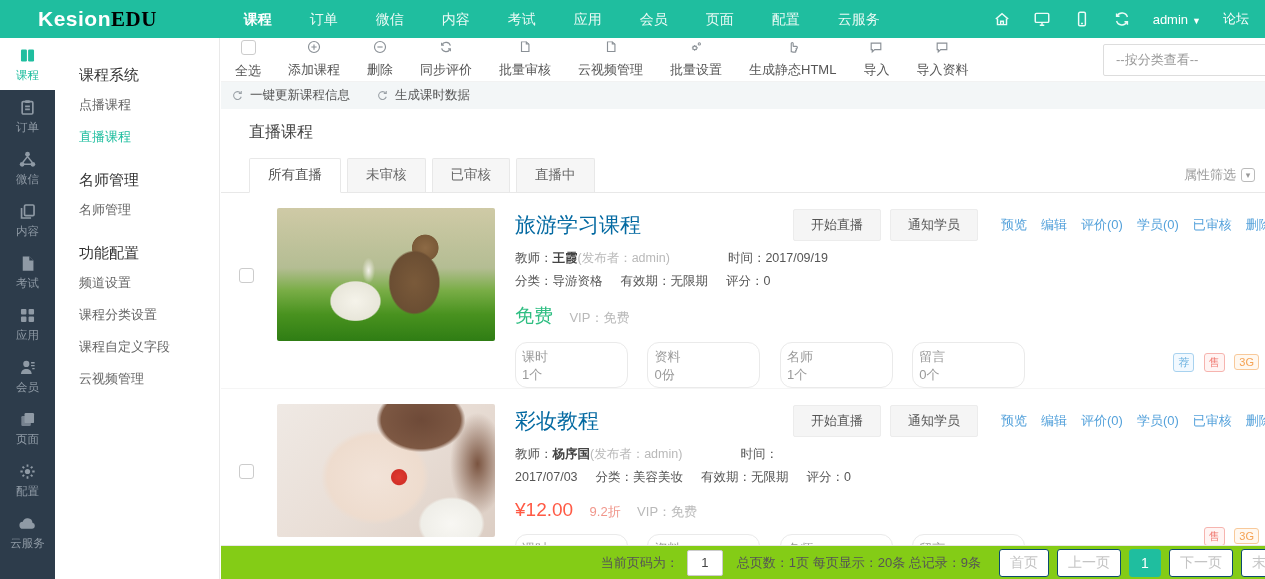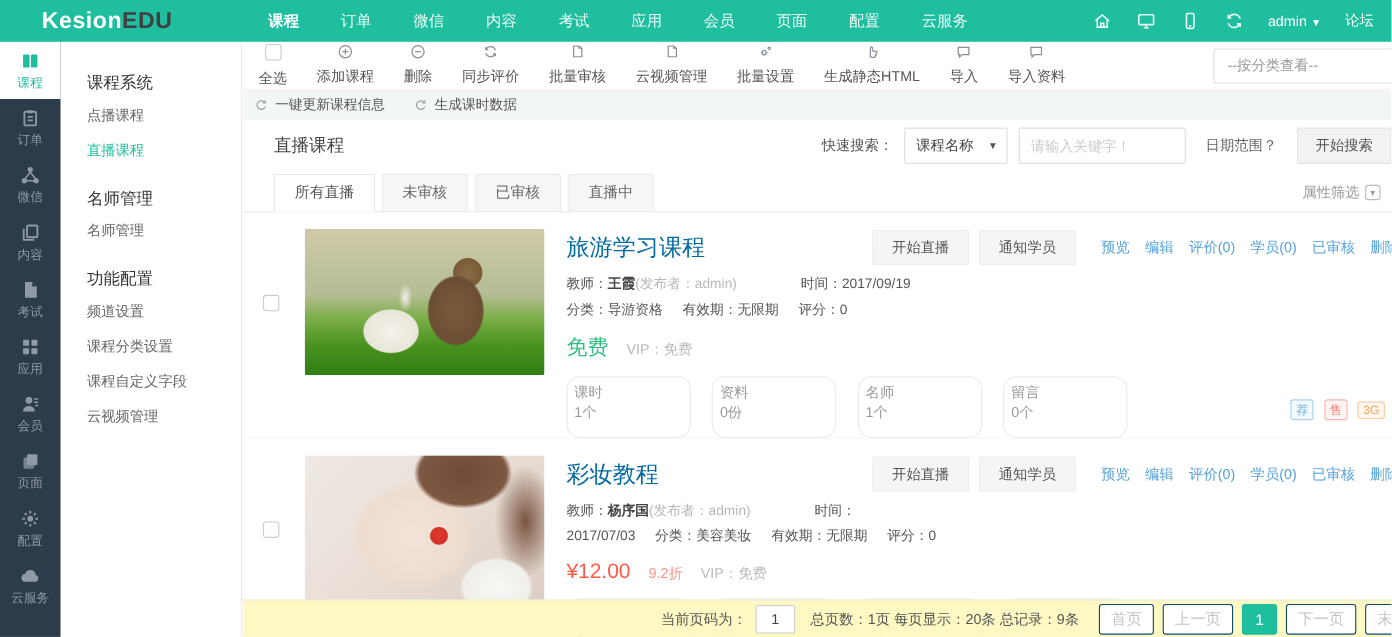--- a/index.html
+++ b/index.html
@@ -1,21 +1,21 @@
 <!DOCTYPE html>
 <html><head>
 <meta charset="utf-8">
 <style>
   * { margin:0; padding:0; box-sizing:border-box; }
   html,body { width:1265px; height:579px; overflow:hidden; font-family:"Liberation Sans","DejaVu Sans",sans-serif; background:#fff; }
 
   
   .topbar { position:absolute; left:0; top:0; width:1265px; height:38px; background:#1fbe9f; display:flex; align-items:center; color:#fff; z-index:50; }
   .logo { margin-left:38px; font-size:21px; font-weight:bold; letter-spacing:.5px; cursor:pointer; }
-  .logo .p1 { color:#ffffff; } .logo .p2 { color:#404040; }
+  .logo .p1 { color:#ffffff; } .logo .p2 { color:#000000;font-family:Liberation Serif, serif; }
   .topnav { display:flex; margin-left:68px; }
   .topnav a { color:#eafaf5; font-size:14px; text-decoration:none; padding:0 11px; margin:0 8px; height:38px; line-height:38px; display:block; cursor:pointer; }
   .topnav a.active { color:#fff; font-weight:bold; }
   .topbar-right { margin-left:auto; display:flex; align-items:center; gap:22px; padding-right:16px; }
   .tb-ic { width:18px; height:18px; display:inline-block; cursor:pointer; color:#ecfbf7; }
   .tb-ic svg { width:18px; height:18px; display:block; }
   .admin-dd { font-size:13px; color:#fff; cursor:pointer; }
   .admin-dd .caret { font-size:9px; margin-left:4px; }
   .forum-link { font-size:13px; color:#fff; cursor:pointer; }
 
@@ -86,32 +86,32 @@
   .t-name { font-weight:bold; color:#444; }
   .pubber { color:#b9b9b9; }
   .m-time { margin-left:30px;padding-left:28px; }
   .m-part { margin-right:18px; }
   .price-row { margin-top:10px; }
   .price-green { font-size:19px; color:#2fbe82; }
   .price-red { font-size:19px; color:#ff5a45; }
   .discount { font-size:13px; color:#f0968b; margin-left:12px;margin-top:31px; }
   .vip { font-size:13px; color:#b9b9b9; margin-left:12px; }
   .stats { margin-top:13px; white-space:nowrap; }
-  .stat-box { display:inline-block; width:113px; height:56px; border:1px solid #eaeaea; border-radius:12px; padding:5px 6px; margin-right:15px; font-size:13px; color:#9a9a9a; line-height:18px; }
+  .stat-box { display:inline-block; width:113px; height:46px; border:1px solid #eaeaea; border-radius:12px; padding:5px 6px; margin-right:15px; font-size:13px; color:#9a9a9a; line-height:18px; }
   .course-actions { position:absolute; left:572px; top:16px; white-space:nowrap; display:flex; align-items:center; }
   .act-btn { height:32px; background:#f5f5f5; border:1px solid #ececec; border-radius:2px; font-size:13px; color:#555; padding:0 17px; margin-right:9px; cursor:pointer; font-family:inherit; }
   .act-link { font-size:13px; color:#55a2db; text-decoration:none; margin-left:14px; cursor:pointer; }
   .badges { position:absolute; right:6px; bottom:16px; white-space:nowrap; }
   .badge { display:inline-block; font-size:11px; border:1px solid; border-radius:3px; padding:1px 4px; margin-left:5px; }
   .bd-blue { color:#6fb3e0; border-color:#a8d2ef; background:#f2f9ff; }
   .bd-red { color:#f07a72; border-color:#f6b4af; background:#fff4f3; }
   .bd-orange { color:#f5a253; border-color:#f8c99a; background:#fff8f0; }
 
   
-  .pager { position:absolute; left:0; right:0; bottom:0; height:34px; background:#fef9c3; border-top:1px solid #e8e8e8; display:flex; align-items:center; justify-content:flex-end; gap:8px; font-size:13px; color:#555; z-index:20; padding-right:0; white-space:nowrap; }
+  .pager { position:absolute; left:0; right:0; bottom:0; height:34px; background:#84cc16; border-top:1px solid #e8e8e8; display:flex; align-items:center; justify-content:flex-end; gap:8px; font-size:13px; color:#555; z-index:20; padding-right:0; white-space:nowrap; }
   .pg-input { width:36px; height:26px; border:1px solid #ccc; border-radius:2px; text-align:center; font-size:13px; color:#444; outline:none; margin-right:6px; }
   .pg-sum { margin-right:10px; }
   .pg-btn { height:28px; min-width:44px; background:#fff; border:1px solid #0c4a6e; border-radius:3px; font-size:14px; color:#c4c4c4; padding:0 10px; cursor:pointer; font-family:Liberation Sans, sans-serif; }
   .pg-btn.cur { background:#1fbe9f; border-color:#1fbe9f; color:#fff; min-width:32px; }
   .pg-btn.cut { margin-right:-26px; }
 </style>
 </head>
 <body>
 
 <header class="topbar">
@@ -337,30 +337,20 @@
         <svg viewBox="0 0 16 16" fill="none" stroke="currentColor" stroke-width="1.3">
           <path d="M12.6 9.5a4.8 4.8 0 1 1-.8-4.4"></path>
           <path d="M12.6 2.6v3h-3"></path>
         </svg>
         <span>生成课时数据</span>
       </span>
   </div>
 
   <div class="title-row">
     <h2 class="page-title">直播课程</h2>
-    <div class="search-zone">
-      <span class="qs-label">快速搜索：</span>
-      <div class="field-select">
-          <span>课程名称</span>
-          <span class="caret">▼</span>
-        </div>
-      <input class="kw-input" placeholder="请输入关键字！" style="">
-      <span class="date-range">日期范围？</span>
-      <button class="search-btn">开始搜索</button>
-    </div>
   </div>
 
   <div class="tabs-row">
     <div class="tab active">所有直播</div>
     <div class="tab">未审核</div>
     <div class="tab">已审核</div>
     <div class="tab">直播中</div>
     <div class="attr-filter">
         <span>属性筛选</span>
         <span class="af-ic">▾</span>

